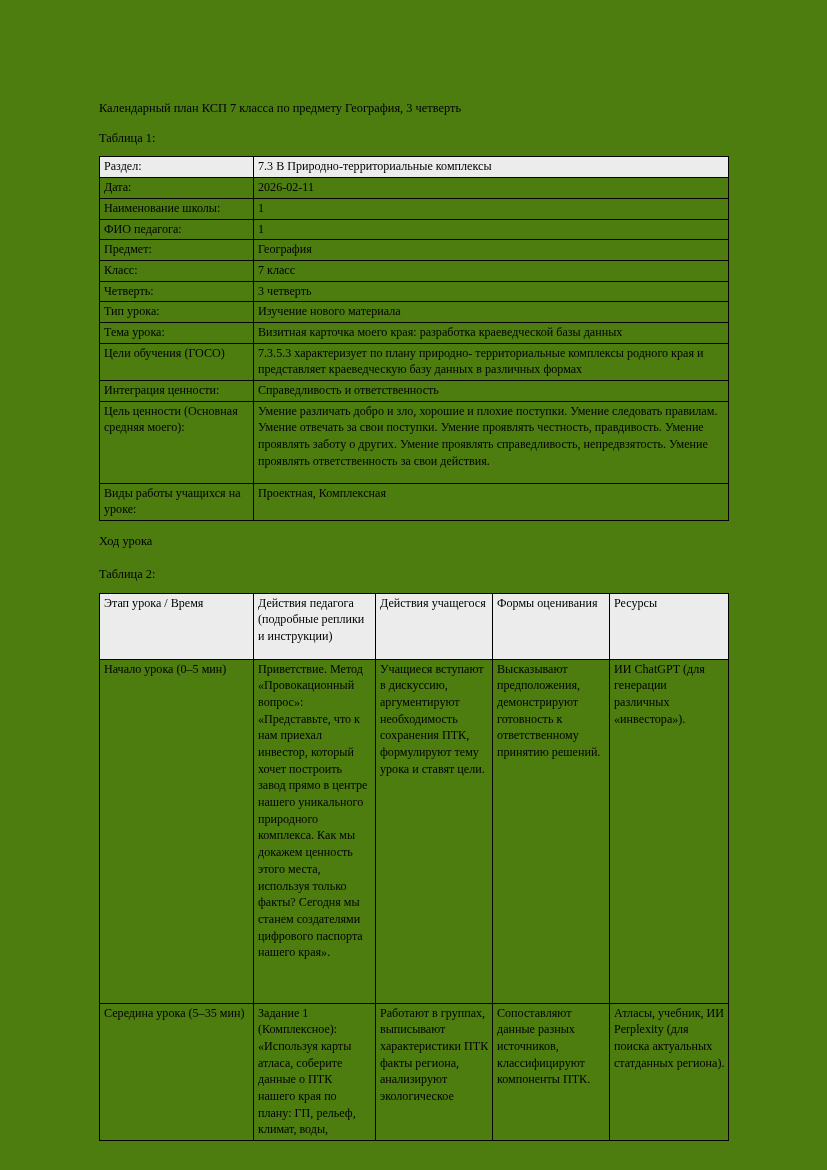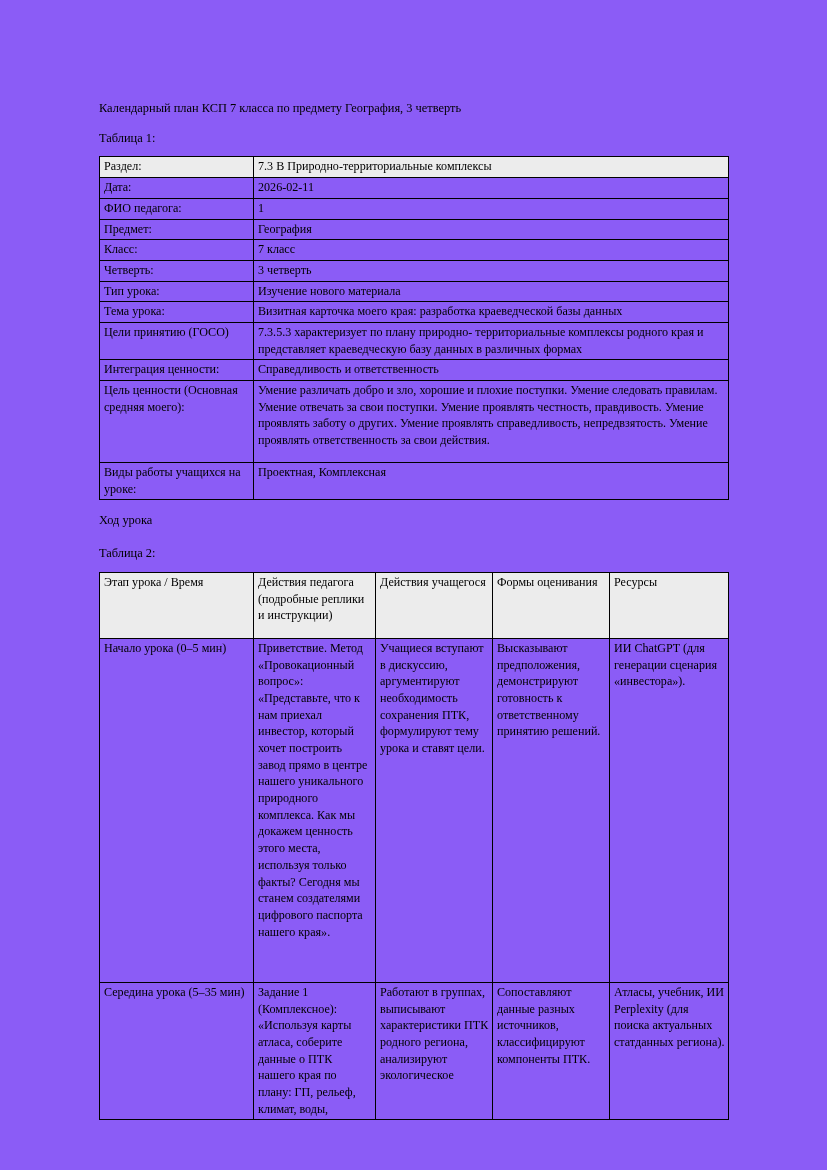--- a/index.html
+++ b/index.html
@@ -15,21 +15,21 @@
     color: #000000;
     overflow: hidden;
     position: relative;
   }
   .page {
     position: absolute;
     left: 0;
     top: 0;
     width: 827px;
     height: 1170px;
-    background: #8b5cf6;
+    background: #4d7c0f;
   }
   .content {
     position: absolute;
     left: 99px;
     top: 100px;
     width: 629px;
   }
   .doc-title {
     font-size: 12.4px;
     line-height: 1.35;
@@ -103,20 +103,24 @@
       <tbody>
         <tr class="shaded">
           <td class="label">Раздел:</td>
           <td class="val">7.3 В Природно-территориальные комплексы</td>
         </tr>
         <tr>
           <td class="label">Дата:</td>
           <td class="val">2026-02-11</td>
         </tr>
         <tr>
+          <td class="label">Наименование школы:</td>
+          <td class="val">1</td>
+        </tr>
+        <tr>
           <td class="label">ФИО педагога:</td>
           <td class="val">1</td>
         </tr>
         <tr>
           <td class="label">Предмет:</td>
           <td class="val">География</td>
         </tr>
         <tr>
           <td class="label">Класс:</td>
           <td class="val">7 класс</td>
@@ -127,21 +131,21 @@
         </tr>
         <tr>
           <td class="label">Тип урока:</td>
           <td class="val">Изучение нового материала</td>
         </tr>
         <tr>
           <td class="label">Тема урока:</td>
           <td class="val">Визитная карточка моего края: разработка краеведческой базы данных</td>
         </tr>
         <tr class="h-tall-2">
-          <td class="label">Цели принятию (ГОСО)</td>
+          <td class="label">Цели обучения (ГОСО)</td>
           <td class="val">7.3.5.3 характеризует по плану природно- территориальные комплексы родного края и представляет краеведческую базу данных в различных формах</td>
         </tr>
         <tr>
           <td class="label">Интеграция ценности:</td>
           <td class="val">Справедливость и ответственность</td>
         </tr>
         <tr class="h-tall-5">
           <td class="label">Цель ценности (Основная средняя моего):</td>
           <td class="val">Умение различать добро и зло, хорошие и плохие поступки. Умение следовать правилам. Умение отвечать за свои поступки. Умение проявлять честность, правдивость. Умение проявлять заботу о других. Умение проявлять справедливость, непредвзятость. Умение проявлять ответственность за свои действия.</td>
         </tr>
@@ -172,26 +176,26 @@
           <td>Формы оценивания</td>
           <td>Ресурсы</td>
         </tr>
       </thead>
       <tbody>
         <tr class="row-a">
           <td>Начало урока (0–5 мин)</td>
           <td>Приветствие. Метод «Провокационный вопрос»: «Представьте, что к нам приехал инвестор, который хочет построить завод прямо в центре нашего уникального природного комплекса. Как мы докажем ценность этого места, используя только факты? Сегодня мы станем создателями цифрового паспорта нашего края».</td>
           <td>Учащиеся вступают в дискуссию, аргументируют необходимость сохранения ПТК, формулируют тему урока и ставят цели.</td>
           <td>Высказывают предположения, демонстрируют готовность к ответственному принятию решений.</td>
-          <td>ИИ ChatGPT (для генерации сценария «инвестора»).</td>
+          <td>ИИ ChatGPT (для генерации различных «инвестора»).</td>
         </tr>
         <tr class="row-b">
           <td>Середина урока (5–35 мин)</td>
           <td>Задание 1 (Комплексное): «Используя карты атласа, соберите данные о ПТК нашего края по плану: ГП, рельеф, климат, воды,</td>
-          <td>Работают в группах, выписывают характеристики ПТК родного региона, анализируют экологическое</td>
+          <td>Работают в группах, выписывают характеристики ПТК факты региона, анализируют экологическое</td>
           <td>Сопоставляют данные разных источников, классифицируют компоненты ПТК.</td>
           <td>Атласы, учебник, ИИ Perplexity (для поиска актуальных статданных региона).</td>
         </tr>
       </tbody>
     </table>
 
   </div>
 </div>
 
 </body></html>

